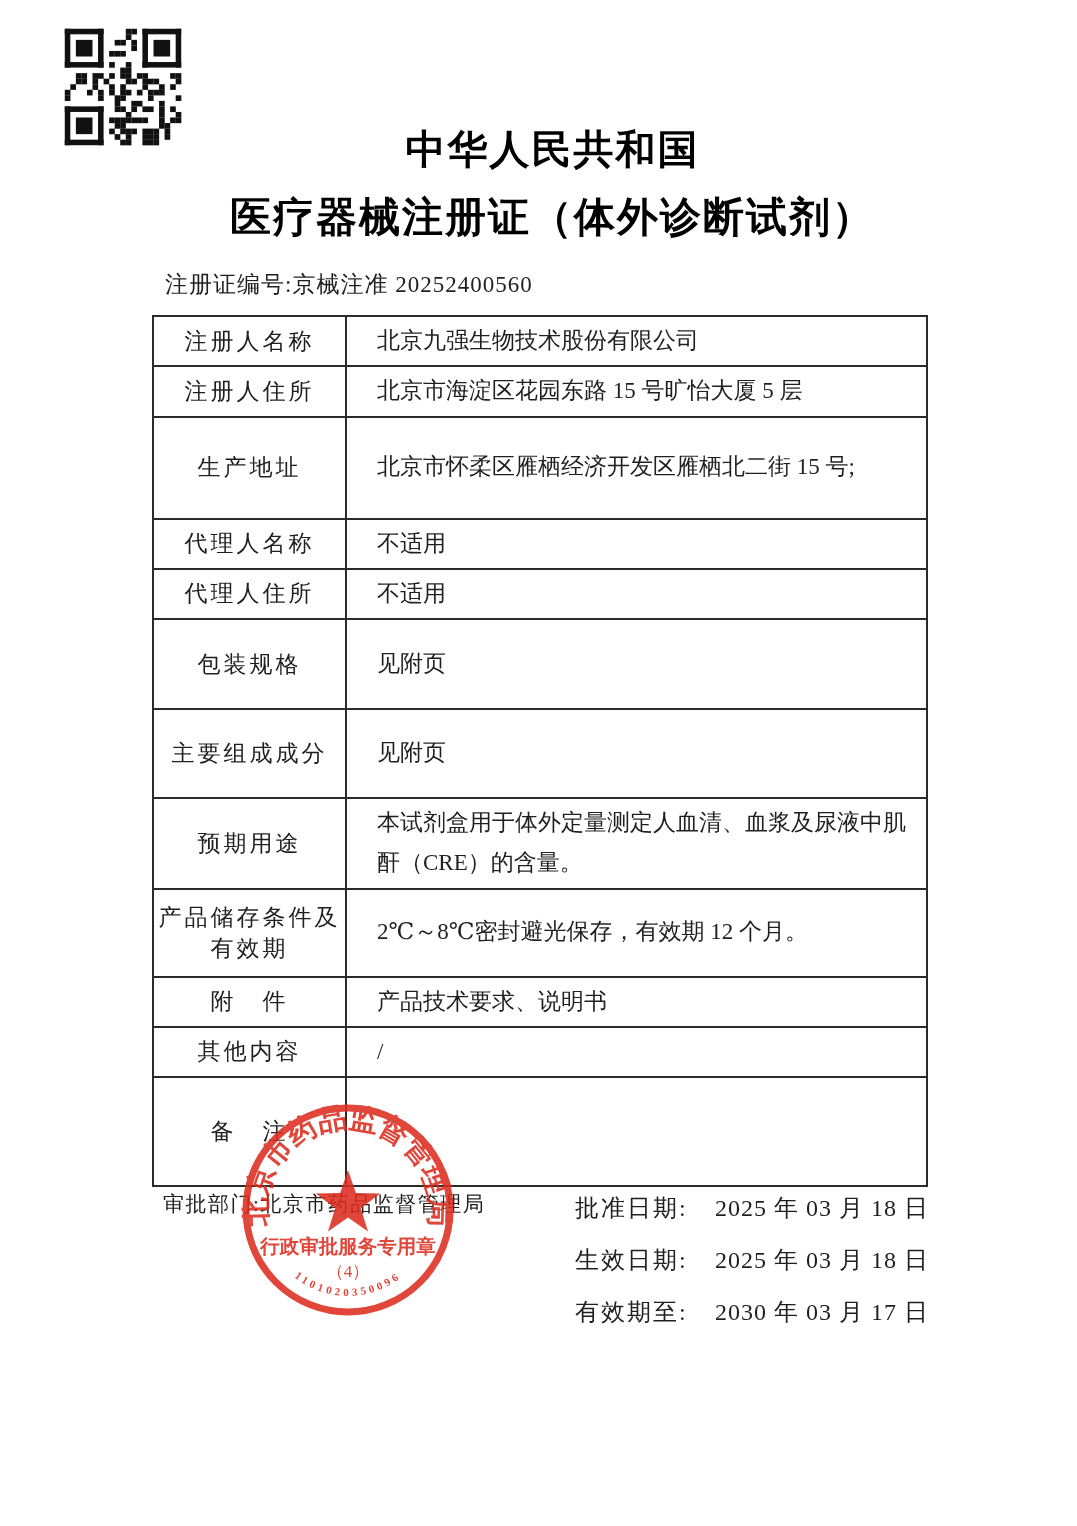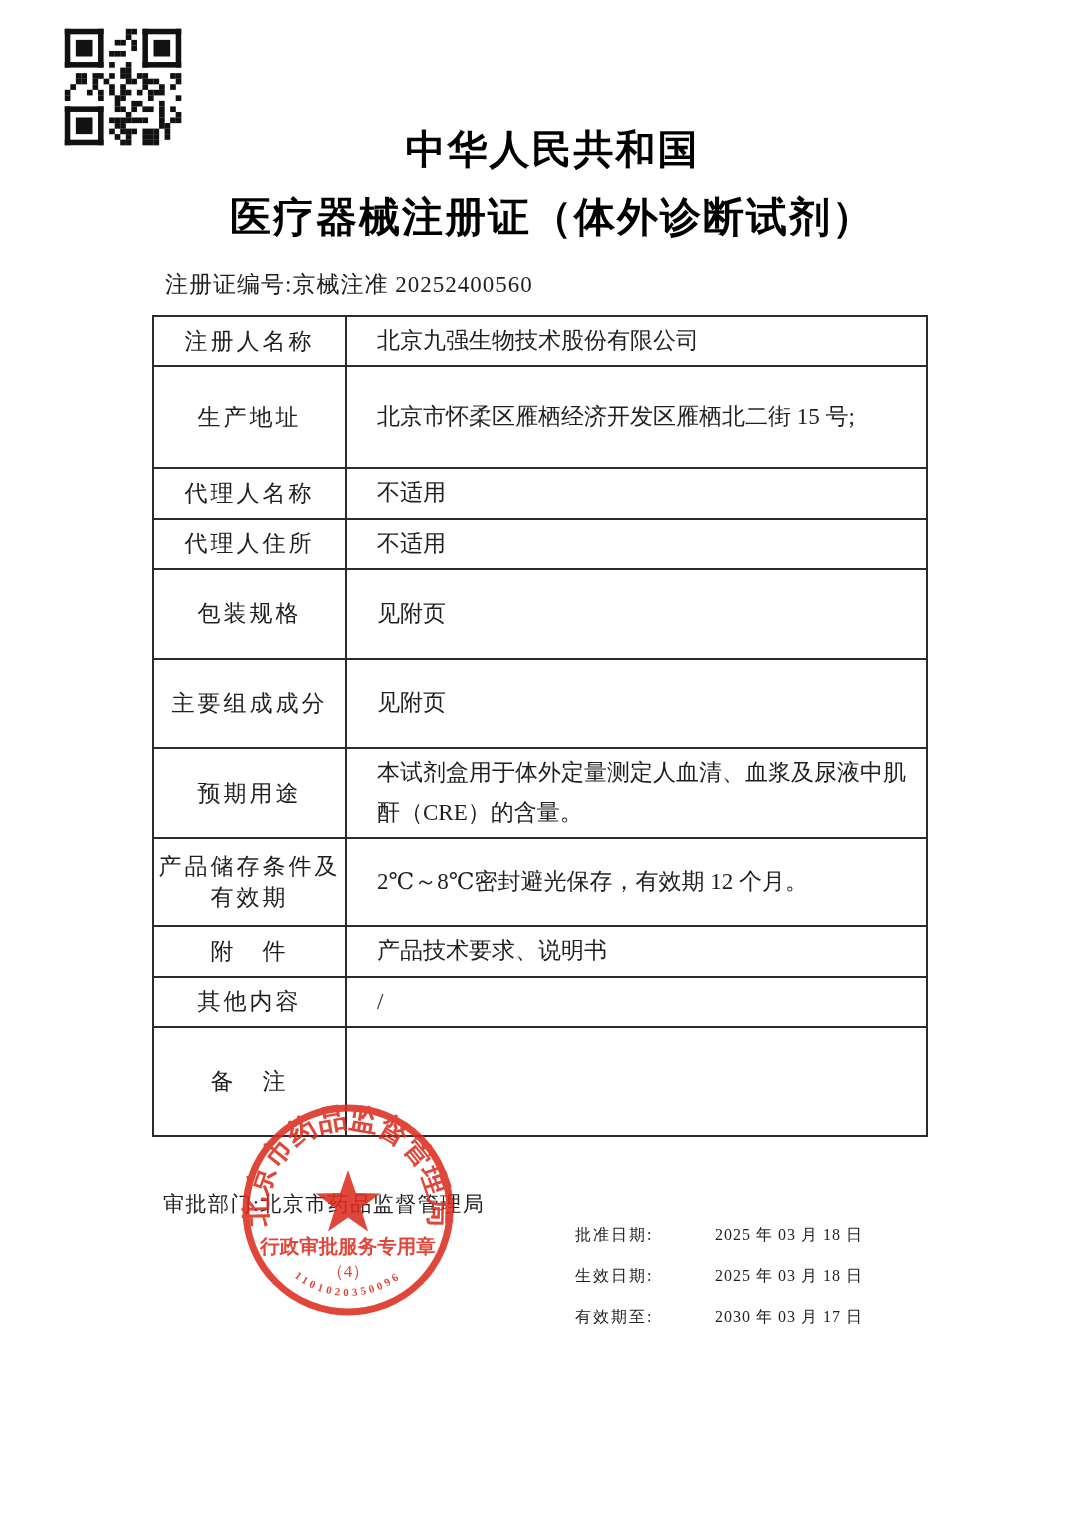--- a/index.html
+++ b/index.html
@@ -67,25 +67,25 @@
     line-height:1.75;
   }
   .footer-dept{
     position:absolute;
     left:163px; top:1190px;
     font-size:21px;
     letter-spacing:1.5px;
   }
   .dates{
     position:absolute;
-    left:575px; top:1225px;
+    left:575px; top:1192px;
     display:flex;
     flex-direction:column;
     gap:20px;
-    font-size:16px;
+    font-size:24px;
     justify-content:space-between;
   }
   .date-row{ display:flex; align-items:baseline; }
   .date-row .dlbl{
     display:inline-block;
     width:118px;
     letter-spacing:2px;
   }
   .date-row .dval{
     margin-left:22px;
@@ -238,20 +238,24 @@
   <div class="title title2">医疗器械注册证（体外诊断试剂）</div>
 
   <div class="regno">注册证编号:京械注准 20252400560</div>
 
   <table class="cert-table">
     <tbody>
       <tr style="height:43px">
         <td class="lbl">注册人名称</td>
         <td class="val">北京九强生物技术股份有限公司</td>
       </tr>
+      <tr style="height:43px">
+        <td class="lbl">注册人住所</td>
+        <td class="val">北京市海淀区花园东路 15 号旷怡大厦 5 层</td>
+      </tr>
       <tr style="height:102px">
         <td class="lbl">生产地址</td>
         <td class="val">北京市怀柔区雁栖经济开发区雁栖北二街 15 号;</td>
       </tr>
       <tr style="height:38px">
         <td class="lbl">代理人名称</td>
         <td class="val">不适用</td>
       </tr>
       <tr style="height:42px">
         <td class="lbl">代理人住所</td>

